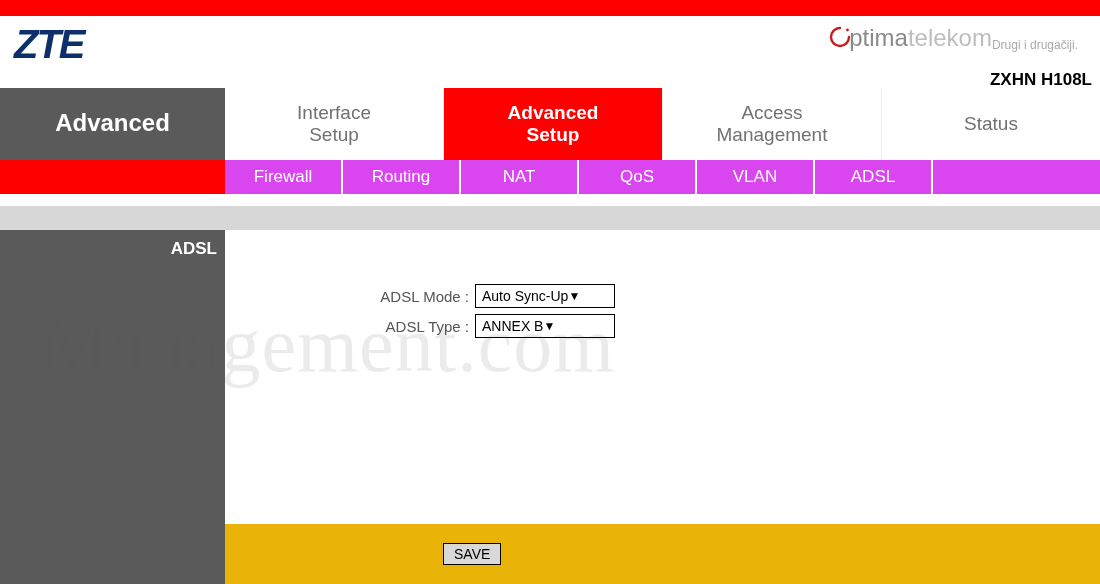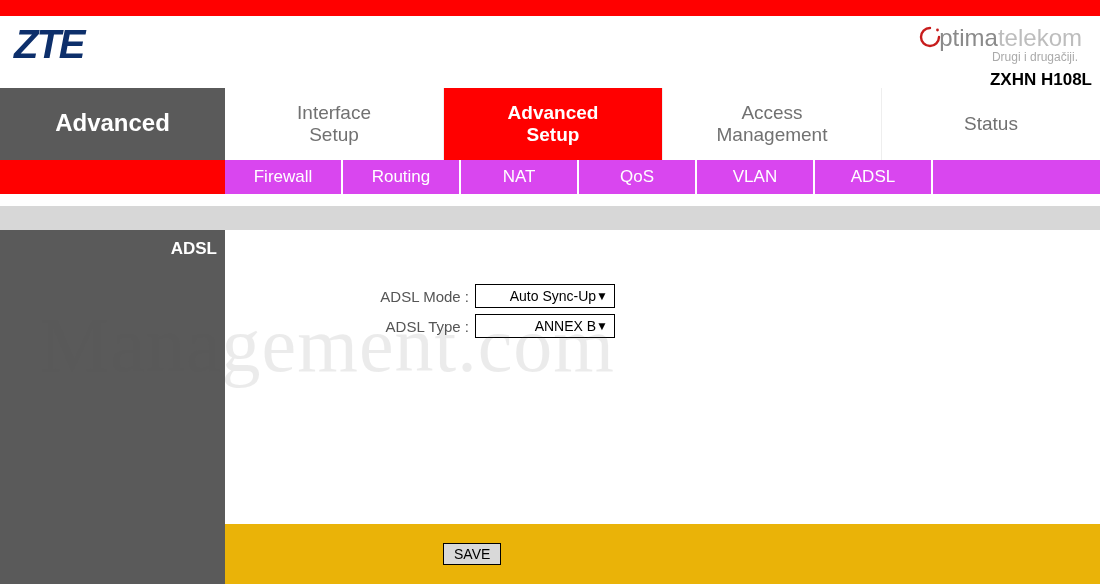--- a/index.html
+++ b/index.html
@@ -29,21 +29,21 @@
     align-items: center;
     gap: 6px;
     font-style: normal;
     flex-direction: column;
   }
   .zte-logo .en { font-style: italic; font-family: Arial, sans-serif; font-weight: 900; color:#0d2f6b;}
   .zte-logo .cn { font-size: 40px; font-weight: 700; color:#000; font-style: normal; letter-spacing: -1px;}
   .right-brand {
     text-align: left;
     display: flex;
-    flex-direction: column;
+    flex-direction: row;
     align-items: flex-end;
     padding-top: 2px;
     padding-right: 8px;
   }
   .optima {
     font-size: 24px;
     color: #8a8a8a;
     display: flex;
     align-items: center;
     gap: 0;
@@ -172,21 +172,21 @@
     font-size: 15px;
     color: #555;
     padding-right: 6px;
   }
   .sel {
     width: 140px;
     height: 24px;
     border: 1px solid #000;
     display: flex;
     align-items: center;
-    justify-content: flex-end;
+    justify-content: flex-start;
     padding: 0 6px;
     cursor: pointer;
     font-size: 14px;
     color:#000;
     background:#fff;
   }
   .sel .chev {
     font-size: 12px;
     font-weight: bold;
   }

